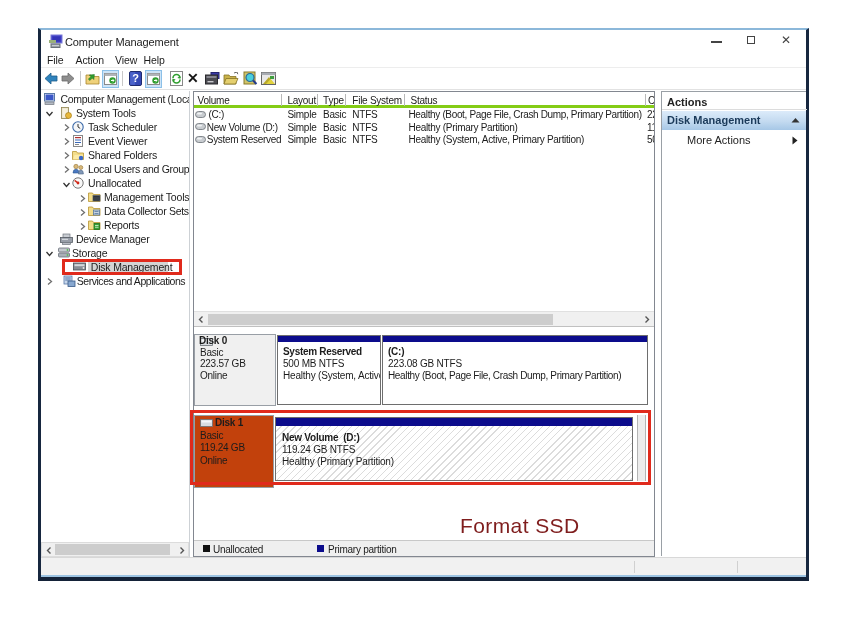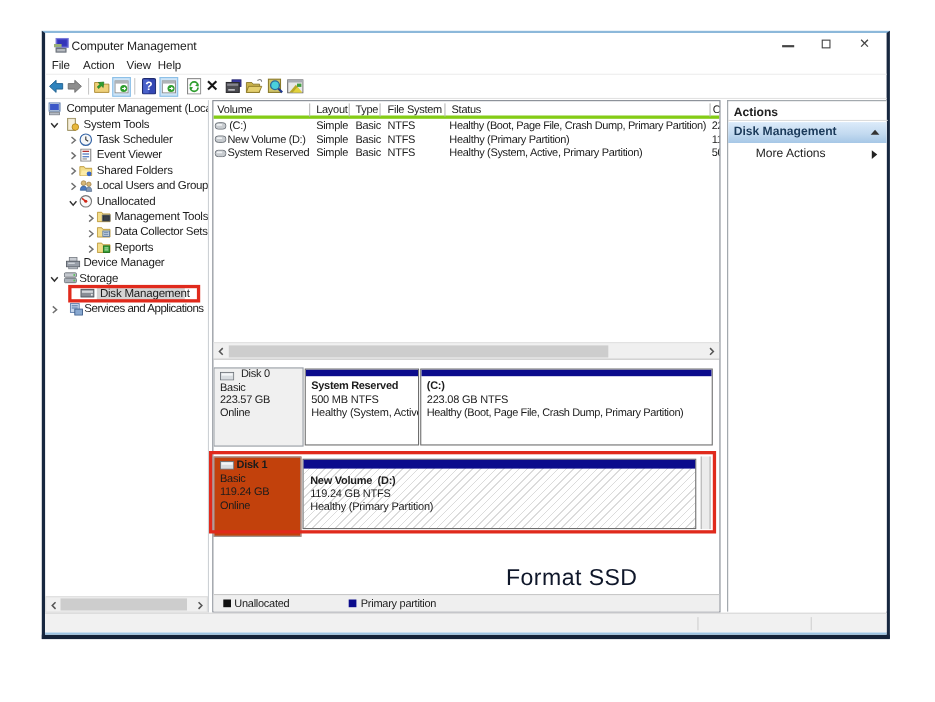--- a/index.html
+++ b/index.html
@@ -312,21 +312,21 @@
               <path d="M2.5 1.5 L5.5 4.5 L2.5 7.5" fill="none" stroke="#555" stroke-width="1.4"></path>
             </svg>
  </div>
  <div class="a" style="left:0;top:234px;width:460px;height:1px;background:#c0c0c0"></div>
 
  <div class="a" style="left:0;top:242px;width:82px;height:72px;background:#f0f0f0;border:1px solid #999fa6">
   <svg class="a" style="left:5px;top:3px" width="13" height="8" viewBox="0 0 13 8">
    <rect x="0.5" y="0.5" width="12" height="7" fill="#d8dce0" stroke="#6a7076" stroke-width="0.8"></rect>
    <rect x="1.5" y="1.5" width="10" height="2" fill="#f4f6f8"></rect>
   </svg>
-  <div class="t" style="left:24px;top:0;height:12px;line-height:12px;font-size:10px;font-weight:normal">Disk 0</div>
+  <div class="t" style="left:4px;top:0;height:12px;line-height:12px;font-size:10px;font-weight:bold">Disk 0</div>
   <div class="t" style="left:5px;top:12.4px;height:12px;line-height:12px;font-size:10px">Basic</div>
   <div class="t" style="left:5px;top:23.3px;height:12px;line-height:12px;font-size:10px">223.57 GB</div>
   <div class="t" style="left:5px;top:35.3px;height:12px;line-height:12px;font-size:10px">Online</div>
  </div>
  <div class="a" style="left:83px;top:243px;width:104px;height:70px;background:#fff;border:1px solid #6e6e6e;overflow:hidden">
   <div class="a" style="left:0;top:0;width:102px;height:6px;background:#0c0c8c"></div>
   <div class="t" style="left:5px;top:10px;height:12px;line-height:12px;font-size:10px;font-weight:bold;letter-spacing:-.3px">System Reserved</div>
   <div class="t" style="left:5px;top:22px;height:12px;line-height:12px;font-size:10px;letter-spacing:-.2px">500 MB NTFS</div>
   <div class="t" style="left:5px;top:34px;height:12px;line-height:12px;font-size:10px;letter-spacing:-.2px">Healthy (System, Active, Pri</div>
  </div>
@@ -382,15 +382,15 @@
  <div class="a" style="left:593px;top:3px;width:1px;height:12px;background:#d0d0d0"></div>
  <div class="a" style="left:696px;top:3px;width:1px;height:12px;background:#d0d0d0"></div>
 </div>
 <div class="a" style="left:0;top:545px;width:765px;height:2px;background:#9cc3e2"></div>
 
 </div>
 </div>
 
 <div class="a" style="left:62px;top:259px;width:120px;height:16px;border:3px solid #e02a1c"></div>
 <div class="a" style="left:190px;top:410px;width:461px;height:75px;border:3px solid #e02a1c"></div>
-<div class="t" style="left:460px;top:514px;font-size:21px;color:#0f172a;letter-spacing:.4px">Format SSD</div>
+<div class="t" style="left:460px;top:514px;font-size:21px;color:#7f1d1d;letter-spacing:.4px">Format SSD</div>
 
 </div>
 
 </body></html>

